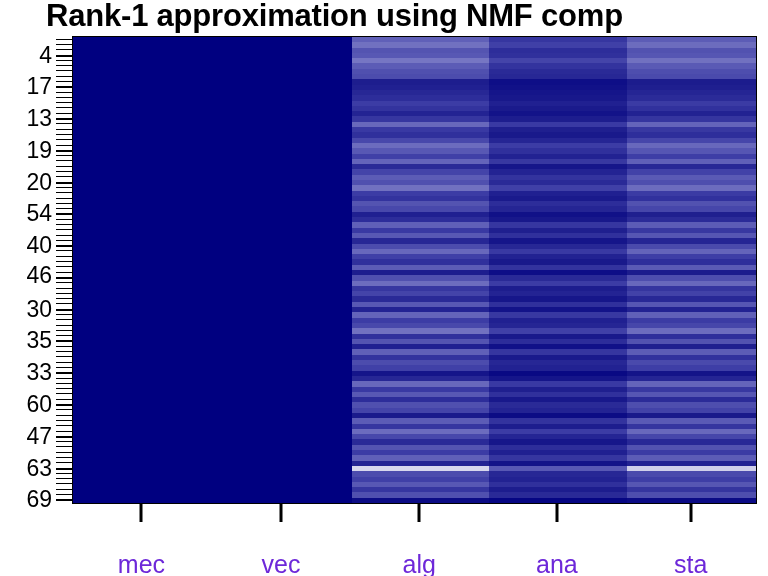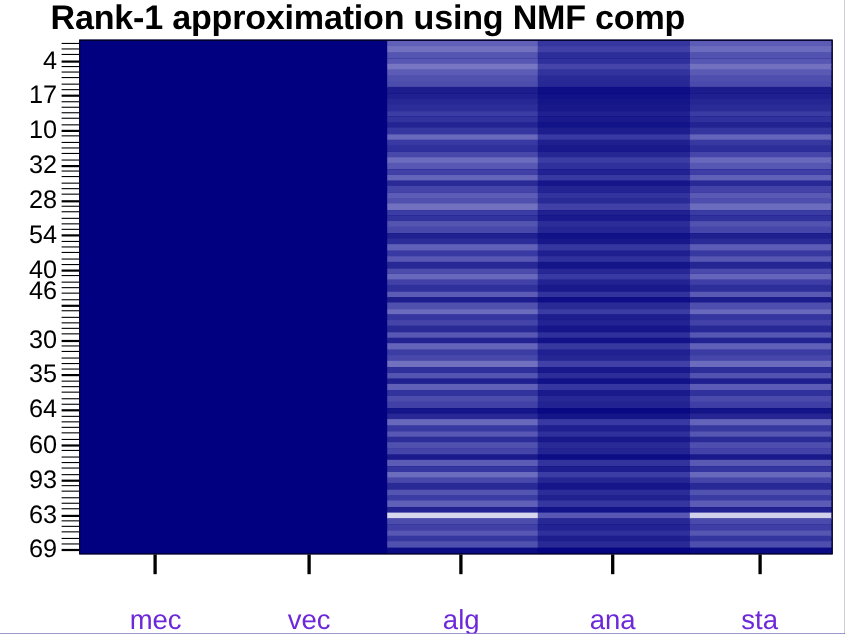--- a/index.html
+++ b/index.html
@@ -96,31 +96,31 @@
 </head>
 <body>
 
 <div id="root">
 
   <div class="title">Rank-1 approximation using NMF comp</div>
 
   <div class="ylabels">
       <div class="ylabel" style="top: 18.5341px;">4</div>
       <div class="ylabel" style="top: 50.3068px;">17</div>
-      <div class="ylabel" style="top: 82.0795px;">10</div>
-      <div class="ylabel" style="top: 113.852px;">32</div>
-      <div class="ylabel" style="top: 145.625px;">28</div>
+      <div class="ylabel" style="top: 82.0795px;">13</div>
+      <div class="ylabel" style="top: 113.852px;">19</div>
+      <div class="ylabel" style="top: 145.625px;">20</div>
       <div class="ylabel" style="top: 177.398px;">54</div>
       <div class="ylabel" style="top: 209.17px;">40</div>
-      <div class="ylabel" style="top: 228px;">46</div>
+      <div class="ylabel" style="top: 239px;">46</div>
       <div class="ylabel" style="top: 272.716px;">30</div>
       <div class="ylabel" style="top: 304.489px;">35</div>
-      <div class="ylabel" style="top: 336.261px;">64</div>
+      <div class="ylabel" style="top: 336.261px;">33</div>
       <div class="ylabel" style="top: 368.034px;">60</div>
-      <div class="ylabel" style="top: 399.807px;">93</div>
+      <div class="ylabel" style="top: 399.807px;">47</div>
       <div class="ylabel" style="top: 431.58px;">63</div>
       <div class="ylabel" style="top: 463.352px;">69</div>
     </div>
   <div class="yaxis">
       <div class="ytick" style="top: 2.64773px;"></div>
       <div class="ytick" style="top: 7.94318px;"></div>
       <div class="ytick" style="top: 13.2386px;"></div>
       <div class="ytick major" style="top: 18.5341px;"></div>
       <div class="ytick" style="top: 23.8295px;"></div>
       <div class="ytick" style="top: 29.125px;"></div>

